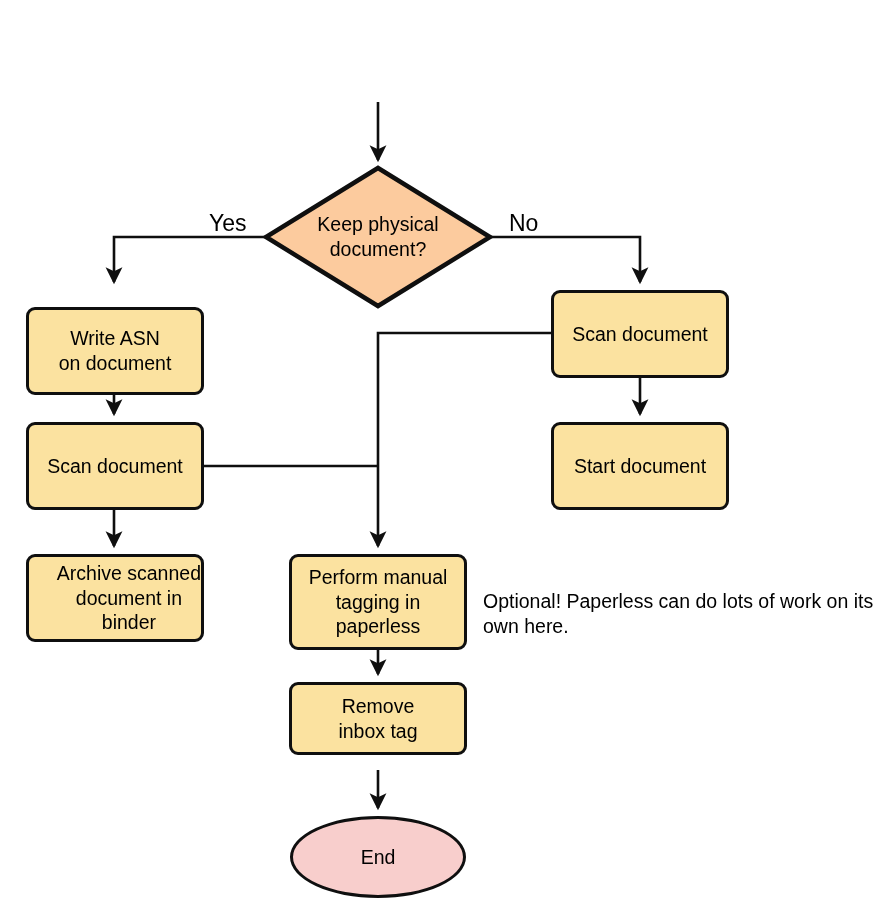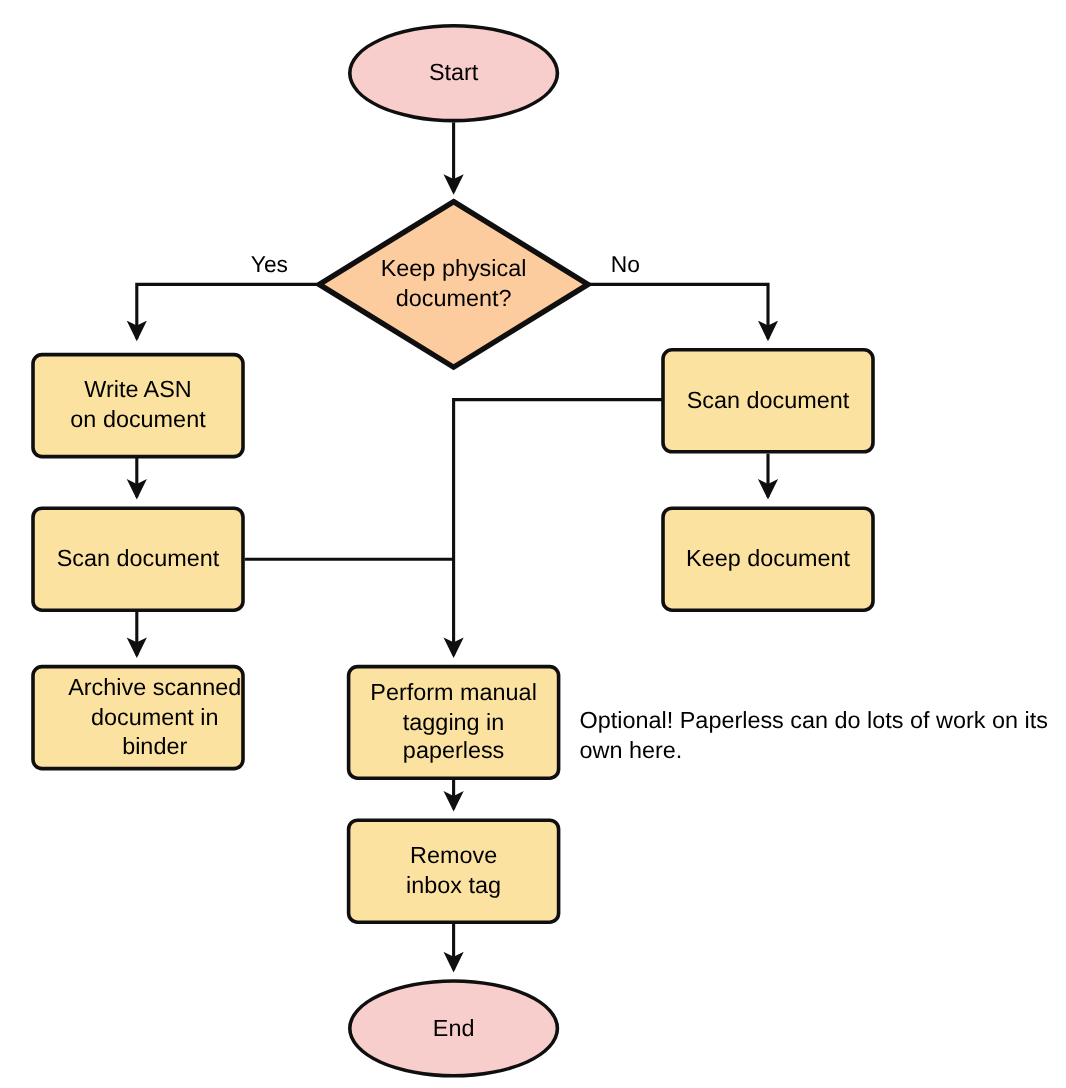--- a/index.html
+++ b/index.html
@@ -54,21 +54,21 @@
     border: none;
   }
   .node-decision .decision-label {
     position: relative;
     z-index: 2;
     padding: 0 6px;
   }
   .edge-label {
     position: absolute;
     color: #000000;
-    font-size: 19px;
+    font-size: 23px;
     line-height: 1;
     white-space: nowrap;
   }
   .note {
     position: absolute;
     color: #000000;
     font-size: 19.5px;
     line-height: 1.3;
   }
 </style>
@@ -103,62 +103,59 @@
       <path d="M 552 333 L 378 333 L 378 546" marker-end="url(#arrow)"></path>
 
       <path d="M 204 466 L 378 466"></path>
 
       <path d="M 378 642 L 378 674" marker-end="url(#arrow)"></path>
 
       <path d="M 378 770 L 378 808" marker-end="url(#arrow)"></path>
     </g>
   </svg>
 
-  <div class="node node-terminal" style="left:290px; top:20px; width:176px; height:82px;">
-    <span>Start</span>
-  </div>
 
   <div class="node node-decision" style="left:266px; top:168px; width:224px; height:138px;">
     <span class="decision-label">Keep physical
 document?</span>
   </div>
 
   <div class="edge-label" style="left:209px; top:212px;">Yes</div>
   <div class="edge-label" style="left:509px; top:212px;text-align:center;">No</div>
 
-  <div class="node node-process" style="left:26px; top:294px; width:178px; height:88px;text-align:center;">
+  <div class="node node-process" style="left:26px; top:307px; width:178px; height:88px;text-align:center;">
     <span>Write ASN
 on document</span>
   </div>
 
   <div class="node node-process" style="left:26px; top:422px; width:178px; height:88px;">
     <span>Scan document</span>
   </div>
 
   <div class="node node-process" style="left:26px; top:554px; width:178px; height:88px;justify-content:flex-end;">
     <span>Archive scanned
 document in
 binder</span>
   </div>
 
   <div class="node node-process" style="left:551px; top:290px; width:178px; height:88px;">
     <span>Scan document</span>
   </div>
 
   <div class="node node-process" style="left:551px; top:422px; width:178px; height:88px;">
-    <span>Keep document</span>
+    <span>Start document</span>
   </div>
 
   <div class="node node-process" style="left:289px; top:554px; width:178px; height:96px;">
     <span>Perform manual
 tagging in
 paperless</span>
   </div>
 
-  <div class="node node-process" style="left:289px; top:682px; width:178px; height:88px;">
+  <div class="node node-process" style="left:289px; top:682px; width:178px; height:73px;">
     <span>Remove
 inbox tag</span>
   </div>
 
   <div class="node node-terminal" style="left:290px; top:816px; width:176px; height:82px;">
     <span>End</span>
   </div>
 
   <div class="note" style="left:483px; top:589px; width:400px;">Optional! Paperless can do lots of work on its own here.</div>
 

